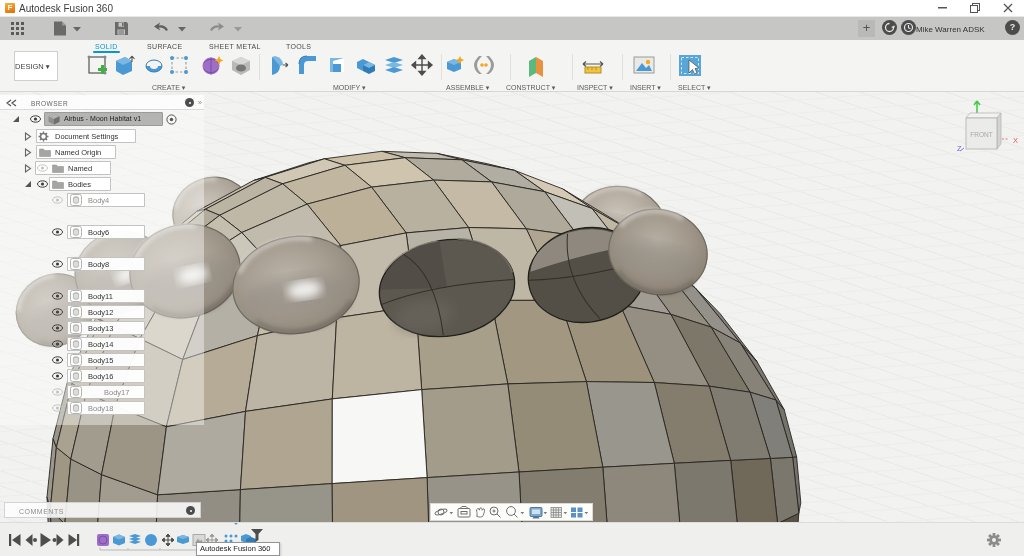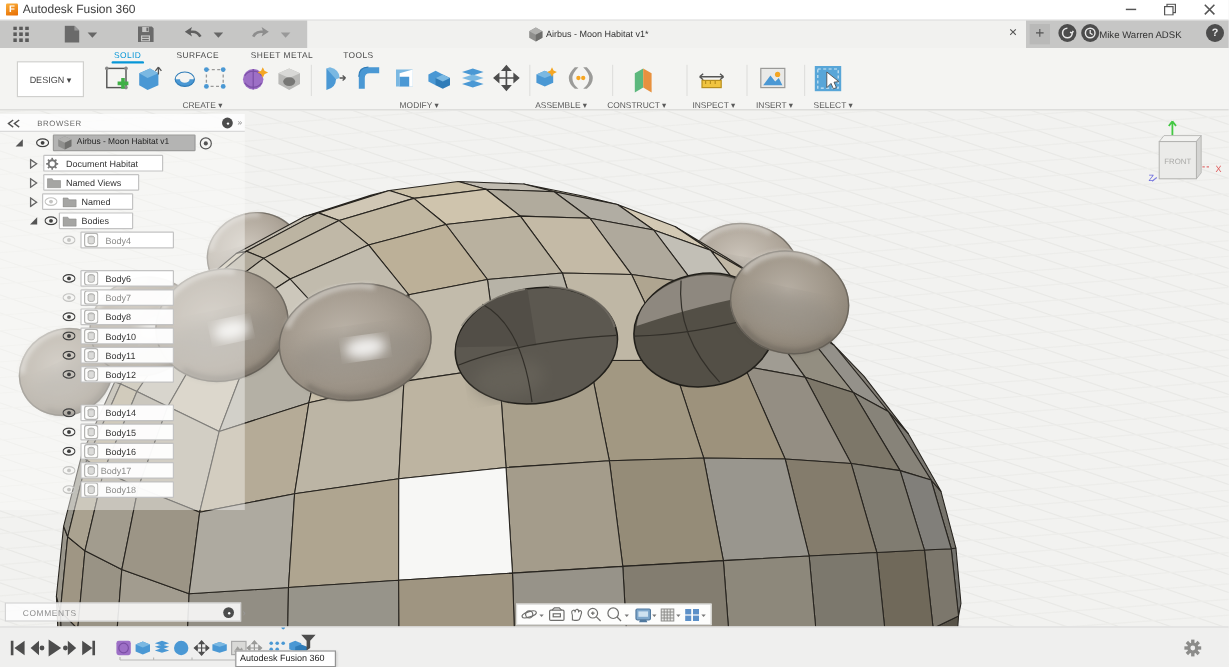--- a/index.html
+++ b/index.html
@@ -12,21 +12,21 @@
 #doctab{position:absolute;left:256px;top:0;width:599px;height:23px;background:#f1f1ef}
 #doctab .t{position:absolute;left:199px;top:6.5px;font-size:7.5px;color:#333}
 #tabx{position:absolute;right:7px;top:5px;font-size:9px;color:#555}
 #plus{position:absolute;left:858px;top:3px;width:17px;height:17px;background:#b9b9b8;color:#555;font-size:13px;text-align:center;line-height:16px}
 .circbtn{position:absolute;top:3px;width:15px;height:15px;border-radius:50%;background:#4c4c4c;color:#e8e8e8;font-size:9px;text-align:center;line-height:15px}
 #user{position:absolute;left:916px;top:8px;font-size:8px;color:#333}
 #ribbon{left:0;top:40px;width:1024px;height:52px;background:#f4f4f2;border-bottom:1px solid #d7d7d5}
 .rtab{position:absolute;top:2.5px;font-size:7px;color:#4a4a4a;letter-spacing:.35px}
 .rtab.on{color:#0696d7}
 .rtab.on:after{content:"";position:absolute;left:-2px;right:-2px;bottom:-3.5px;height:2.5px;background:#0696d7;border-radius:2px}
-#designbtn{position:absolute;left:14px;top:11px;width:56px;height:30px;background:#fff;border:1px solid #d0d0ce;font-size:7.5px;color:#444;text-align:center;line-height:30px}
+#designbtn{position:absolute;left:14px;top:11px;width:44px;height:30px;background:#fff;border:1px solid #d0d0ce;font-size:7.5px;color:#444;line-height:30px}
 .glabel{position:absolute;top:44px;font-size:7px;color:#5a5a5a}
 .gsep{position:absolute;top:14px;height:26px;width:1px;background:#e0e0de}
 #vp{left:0;top:92px;width:1024px;height:464px}
 #browser{left:0;top:95px;width:204px;height:330px;font-size:7.5px;color:#333;background:rgba(252,252,251,.42)}
 #bheader{position:absolute;left:0;top:0;width:204px;height:15px;background:rgba(252,252,252,.92);border-bottom:1px solid rgba(195,195,195,.6)}
 #bheader .t{position:absolute;left:31px;top:4.5px;font-size:6.5px;color:#666;letter-spacing:.5px}
 .trow{position:absolute;left:0;height:16px}
 .chip{position:absolute;top:0.5px;height:14px;background:rgba(255,255,255,.95);border:1px solid rgba(185,185,185,.85);border-radius:1px}
 .rootchip{background:#b4b4b3;border:1px solid #9b9b9a}
 .rowtxt{position:absolute;top:3.5px;white-space:nowrap}
@@ -413,29 +413,20 @@
         <rect x="4.5" y="11.5" width="5.5" height="1" fill="#6a6a6a"></rect>
       </svg>
  <svg class="abs" style="left:152px;top:4px" width="36" height="15">
         <path d="M16 9 Q13 3.5 7 4.5 L8 1.5 L2 5.5 L8 9.5 L7 6.5 Q12 6 14 10 Z" fill="#5f5f5f"></path>
         <path d="M26 6 h8 l-4 4.5 z" fill="#666"></path>
       </svg>
  <svg class="abs" style="left:208px;top:4px" width="36" height="15">
         <path d="M2 9 Q5 3.5 11 4.5 L10 1.5 L16 5.5 L10 9.5 L11 6.5 Q6 6 4 10 Z" fill="#8d8d8d"></path>
         <path d="M26 6 h8 l-4 4.5 z" fill="#999"></path>
       </svg>
- <div id="doctab">
-        <div class="t">Airbus - Moon Habitat v1*</div>
-   <svg class="abs" style="left:184px;top:5px" width="13" height="13">
-          <path d="M6.5 1 L12 4 V9.5 L6.5 12.5 L1 9.5 V4 Z" fill="#8f8f8d"></path>
-          <path d="M6.5 1 L12 4 L6.5 7 L1 4 Z" fill="#b0b0ae"></path>
-          <path d="M6.5 7 L12 4 V9.5 L6.5 12.5 Z" fill="#6e6e6c"></path>
-        </svg>
-   <div id="tabx">✕</div>
-      </div>
  <div id="plus">+</div>
  <div class="circbtn" style="left:882px"><svg width="15" height="15">
           <path d="M7.5 3.5 a4 4 0 1 0 4 4 l-1.8 -0.6 m1.8 0.6 l0.9 -1.8" stroke="#e8e8e8" fill="none" stroke-width="1.3"></path>
         </svg></div>
  <div class="circbtn" style="left:901px"><svg width="15" height="15">
           <circle cx="7.5" cy="7.5" r="4" stroke="#e8e8e8" fill="none" stroke-width="1.2"></circle>
           <path d="M7.5 5 v2.7 l2 1.2" stroke="#e8e8e8" fill="none" stroke-width="1.1"></path>
         </svg></div>
  <div id="user">Mike Warren ADSK</div>
  <div class="circbtn" style="left:1005px;font-weight:bold">?</div>
@@ -592,31 +583,31 @@
             <line x1="8.4" y1="5.5" x2="10.5" y2="5.5"></line>
             <line x1="7.551425980584879" y1="7.549793025205561" x2="9.036941345835999" y2="9.03412590552683"></line>
             <line x1="5.502309347461127" y1="8.39999908050232" x2="5.503981633553666" y2="10.499998414659174"></line>
             <line x1="3.451841230021985" y1="7.553057635080453" x2="1.9686917758999742" y2="9.03975454324216"></line>
             <line x1="2.6000036779901357" y1="5.504618693457812" x2="0.5000063413623028" y2="5.507963264582434"></line>
             <line x1="3.445312012342409" y1="3.453476784061418" x2="1.9574345040386358" y2="1.9715116966576165"></line>
             <line x1="5.493071963474383" y1="2.6000082754756177" x2="5.4880551094385925" y2="0.5000142680614097"></line>
             <line x1="7.544886364124427" y1="3.4436829627175713" x2="9.025666145042115" y2="1.9546257977889159"></line>
           </g>
         </svg>
-        <div class="rowtxt" style="left:55px;color:#333">Document Habitat</div>
+        <div class="rowtxt" style="left:55px;color:#333">Document Settings</div>
       </div>
       <div class="trow" style="top:49px;width:204px">
         <svg class="icn" style="left:24px;top:3.5px" width="8" height="9">
           <path d="M1.5 1 L6.5 4.5 L1.5 8 Z" fill="none" stroke="#666" stroke-width="1.1"></path>
         </svg>
         <div class="chip" style="left:36px;width:80px"></div>
         <svg class="icn" style="left:39px;top:3px" width="12" height="10">
           <path d="M0.5 2 h4 l1 1.5 h6 v6 h-11 Z" fill="#a5a5a3" stroke="#8a8a88" stroke-width="0.5"></path>
         </svg>
-        <div class="rowtxt" style="left:55px;color:#333">Named Views</div>
+        <div class="rowtxt" style="left:55px;color:#333">Named Origin</div>
       </div>
       <div class="trow" style="top:65px;width:204px">
         <svg class="icn" style="left:24px;top:3.5px" width="8" height="9">
           <path d="M1.5 1 L6.5 4.5 L1.5 8 Z" fill="none" stroke="#666" stroke-width="1.1"></path>
         </svg>
         <div class="chip" style="left:35px;width:76px"></div>
         <svg class="icn" style="left:52px;top:3px" width="12" height="10">
           <path d="M0.5 2 h4 l1 1.5 h6 v6 h-11 Z" fill="#a5a5a3" stroke="#8a8a88" stroke-width="0.5"></path>
         </svg>
         <svg class="icn" style="left:37px;top:4px" width="11" height="8">
@@ -658,136 +649,123 @@
           <circle cx="5.5" cy="4" r="1.6" fill="#3f3f3f"></circle>
         </svg>
         <div class="chip" style="left:67px;width:78px"></div>
         <svg class="icn" style="left:70px;top:2px" width="12" height="12">
           <rect x="0.5" y="0.5" width="11" height="11" rx="2" fill="#fdfdfc" stroke="#b4b4b2"></rect>
           <ellipse cx="6" cy="4" rx="2.6" ry="1.3" fill="#c9c9c7" stroke="#9a9a98" stroke-width="0.6"></ellipse>
           <path d="M3.4 4 V8 a2.6 1.3 0 0 0 5.2 0 V4" fill="#dcdcda" stroke="#9a9a98" stroke-width="0.6"></path>
         </svg>
         <div class="rowtxt" style="left:88px;color:#333">Body6</div>
       </div>
-      <div class="trow" style="top:145px;width:204px">
+      <div class="trow" style="top:161px;width:204px">
+        <svg class="icn" style="left:52px;top:4px" width="11" height="8">
+          <ellipse cx="5.5" cy="4" rx="5" ry="3.2" fill="none" stroke="#3f3f3f" stroke-width="1"></ellipse>
+          <circle cx="5.5" cy="4" r="1.6" fill="#3f3f3f"></circle>
+        </svg>
+        <div class="chip" style="left:67px;width:78px"></div>
+        <svg class="icn" style="left:70px;top:2px" width="12" height="12">
+          <rect x="0.5" y="0.5" width="11" height="11" rx="2" fill="#fdfdfc" stroke="#b4b4b2"></rect>
+          <ellipse cx="6" cy="4" rx="2.6" ry="1.3" fill="#c9c9c7" stroke="#9a9a98" stroke-width="0.6"></ellipse>
+          <path d="M3.4 4 V8 a2.6 1.3 0 0 0 5.2 0 V4" fill="#dcdcda" stroke="#9a9a98" stroke-width="0.6"></path>
+        </svg>
+        <div class="rowtxt" style="left:88px;color:#333">Body8</div>
+      </div>
+      <div class="trow" style="top:193px;width:164px">
+        <svg class="icn" style="left:52px;top:4px" width="11" height="8">
+          <ellipse cx="5.5" cy="4" rx="5" ry="3.2" fill="none" stroke="#3f3f3f" stroke-width="1"></ellipse>
+          <circle cx="5.5" cy="4" r="1.6" fill="#3f3f3f"></circle>
+        </svg>
+        <div class="chip" style="left:67px;width:78px"></div>
+        <svg class="icn" style="left:70px;top:2px" width="12" height="12">
+          <rect x="0.5" y="0.5" width="11" height="11" rx="2" fill="#fdfdfc" stroke="#b4b4b2"></rect>
+          <ellipse cx="6" cy="4" rx="2.6" ry="1.3" fill="#c9c9c7" stroke="#9a9a98" stroke-width="0.6"></ellipse>
+          <path d="M3.4 4 V8 a2.6 1.3 0 0 0 5.2 0 V4" fill="#dcdcda" stroke="#9a9a98" stroke-width="0.6"></path>
+        </svg>
+        <div class="rowtxt" style="left:88px;color:#333">Body11</div>
+      </div>
+      <div class="trow" style="top:209px;width:204px">
+        <svg class="icn" style="left:52px;top:4px" width="11" height="8">
+          <ellipse cx="5.5" cy="4" rx="5" ry="3.2" fill="none" stroke="#3f3f3f" stroke-width="1"></ellipse>
+          <circle cx="5.5" cy="4" r="1.6" fill="#3f3f3f"></circle>
+        </svg>
+        <div class="chip" style="left:67px;width:78px"></div>
+        <svg class="icn" style="left:70px;top:2px" width="12" height="12">
+          <rect x="0.5" y="0.5" width="11" height="11" rx="2" fill="#fdfdfc" stroke="#b4b4b2"></rect>
+          <ellipse cx="6" cy="4" rx="2.6" ry="1.3" fill="#c9c9c7" stroke="#9a9a98" stroke-width="0.6"></ellipse>
+          <path d="M3.4 4 V8 a2.6 1.3 0 0 0 5.2 0 V4" fill="#dcdcda" stroke="#9a9a98" stroke-width="0.6"></path>
+        </svg>
+        <div class="rowtxt" style="left:88px;color:#333">Body12</div>
+      </div>
+      <div class="trow" style="top:225px;width:204px">
+        <svg class="icn" style="left:52px;top:4px" width="11" height="8">
+          <ellipse cx="5.5" cy="4" rx="5" ry="3.2" fill="none" stroke="#3f3f3f" stroke-width="1"></ellipse>
+          <circle cx="5.5" cy="4" r="1.6" fill="#3f3f3f"></circle>
+        </svg>
+        <div class="chip" style="left:67px;width:78px"></div>
+        <svg class="icn" style="left:70px;top:2px" width="12" height="12">
+          <rect x="0.5" y="0.5" width="11" height="11" rx="2" fill="#fdfdfc" stroke="#b4b4b2"></rect>
+          <ellipse cx="6" cy="4" rx="2.6" ry="1.3" fill="#c9c9c7" stroke="#9a9a98" stroke-width="0.6"></ellipse>
+          <path d="M3.4 4 V8 a2.6 1.3 0 0 0 5.2 0 V4" fill="#dcdcda" stroke="#9a9a98" stroke-width="0.6"></path>
+        </svg>
+        <div class="rowtxt" style="left:88px;color:#333">Body13</div>
+      </div>
+      <div class="trow" style="top:241px;width:204px">
+        <svg class="icn" style="left:52px;top:4px" width="11" height="8">
+          <ellipse cx="5.5" cy="4" rx="5" ry="3.2" fill="none" stroke="#3f3f3f" stroke-width="1"></ellipse>
+          <circle cx="5.5" cy="4" r="1.6" fill="#3f3f3f"></circle>
+        </svg>
+        <div class="chip" style="left:67px;width:78px"></div>
+        <svg class="icn" style="left:70px;top:2px" width="12" height="12">
+          <rect x="0.5" y="0.5" width="11" height="11" rx="2" fill="#fdfdfc" stroke="#b4b4b2"></rect>
+          <ellipse cx="6" cy="4" rx="2.6" ry="1.3" fill="#c9c9c7" stroke="#9a9a98" stroke-width="0.6"></ellipse>
+          <path d="M3.4 4 V8 a2.6 1.3 0 0 0 5.2 0 V4" fill="#dcdcda" stroke="#9a9a98" stroke-width="0.6"></path>
+        </svg>
+        <div class="rowtxt" style="left:88px;color:#333">Body14</div>
+      </div>
+      <div class="trow" style="top:257px;width:204px">
+        <svg class="icn" style="left:52px;top:4px" width="11" height="8">
+          <ellipse cx="5.5" cy="4" rx="5" ry="3.2" fill="none" stroke="#3f3f3f" stroke-width="1"></ellipse>
+          <circle cx="5.5" cy="4" r="1.6" fill="#3f3f3f"></circle>
+        </svg>
+        <div class="chip" style="left:67px;width:78px"></div>
+        <svg class="icn" style="left:70px;top:2px" width="12" height="12">
+          <rect x="0.5" y="0.5" width="11" height="11" rx="2" fill="#fdfdfc" stroke="#b4b4b2"></rect>
+          <ellipse cx="6" cy="4" rx="2.6" ry="1.3" fill="#c9c9c7" stroke="#9a9a98" stroke-width="0.6"></ellipse>
+          <path d="M3.4 4 V8 a2.6 1.3 0 0 0 5.2 0 V4" fill="#dcdcda" stroke="#9a9a98" stroke-width="0.6"></path>
+        </svg>
+        <div class="rowtxt" style="left:88px;color:#333">Body15</div>
+      </div>
+      <div class="trow" style="top:273px;width:204px">
+        <svg class="icn" style="left:52px;top:4px" width="11" height="8">
+          <ellipse cx="5.5" cy="4" rx="5" ry="3.2" fill="none" stroke="#3f3f3f" stroke-width="1"></ellipse>
+          <circle cx="5.5" cy="4" r="1.6" fill="#3f3f3f"></circle>
+        </svg>
+        <div class="chip" style="left:67px;width:78px"></div>
+        <svg class="icn" style="left:70px;top:2px" width="12" height="12">
+          <rect x="0.5" y="0.5" width="11" height="11" rx="2" fill="#fdfdfc" stroke="#b4b4b2"></rect>
+          <ellipse cx="6" cy="4" rx="2.6" ry="1.3" fill="#c9c9c7" stroke="#9a9a98" stroke-width="0.6"></ellipse>
+          <path d="M3.4 4 V8 a2.6 1.3 0 0 0 5.2 0 V4" fill="#dcdcda" stroke="#9a9a98" stroke-width="0.6"></path>
+        </svg>
+        <div class="rowtxt" style="left:88px;color:#333">Body16</div>
+      </div>
+      <div class="trow" style="top:289px;width:204px">
         <svg class="icn" style="left:52px;top:4px" width="11" height="8">
           <ellipse cx="5.5" cy="4" rx="5" ry="3.2" fill="none" stroke="#c4c4c2" stroke-width="1"></ellipse>
           <circle cx="5.5" cy="4" r="1.6" fill="#c4c4c2"></circle>
         </svg>
         <div class="chip" style="left:67px;width:78px"></div>
         <svg class="icn" style="left:70px;top:2px" width="12" height="12">
           <rect x="0.5" y="0.5" width="11" height="11" rx="2" fill="#fdfdfc" stroke="#b4b4b2"></rect>
           <ellipse cx="6" cy="4" rx="2.6" ry="1.3" fill="#c9c9c7" stroke="#9a9a98" stroke-width="0.6"></ellipse>
           <path d="M3.4 4 V8 a2.6 1.3 0 0 0 5.2 0 V4" fill="#dcdcda" stroke="#9a9a98" stroke-width="0.6"></path>
         </svg>
-        <div class="rowtxt" style="left:88px;color:#8a8a88">Body7</div>
-      </div>
-      <div class="trow" style="top:161px;width:204px">
-        <svg class="icn" style="left:52px;top:4px" width="11" height="8">
-          <ellipse cx="5.5" cy="4" rx="5" ry="3.2" fill="none" stroke="#3f3f3f" stroke-width="1"></ellipse>
-          <circle cx="5.5" cy="4" r="1.6" fill="#3f3f3f"></circle>
-        </svg>
-        <div class="chip" style="left:67px;width:78px"></div>
-        <svg class="icn" style="left:70px;top:2px" width="12" height="12">
-          <rect x="0.5" y="0.5" width="11" height="11" rx="2" fill="#fdfdfc" stroke="#b4b4b2"></rect>
-          <ellipse cx="6" cy="4" rx="2.6" ry="1.3" fill="#c9c9c7" stroke="#9a9a98" stroke-width="0.6"></ellipse>
-          <path d="M3.4 4 V8 a2.6 1.3 0 0 0 5.2 0 V4" fill="#dcdcda" stroke="#9a9a98" stroke-width="0.6"></path>
-        </svg>
-        <div class="rowtxt" style="left:88px;color:#333">Body8</div>
-      </div>
-      <div class="trow" style="top:177px;width:204px">
-        <svg class="icn" style="left:52px;top:4px" width="11" height="8">
-          <ellipse cx="5.5" cy="4" rx="5" ry="3.2" fill="none" stroke="#3f3f3f" stroke-width="1"></ellipse>
-          <circle cx="5.5" cy="4" r="1.6" fill="#3f3f3f"></circle>
-        </svg>
-        <div class="chip" style="left:67px;width:78px"></div>
-        <svg class="icn" style="left:70px;top:2px" width="12" height="12">
-          <rect x="0.5" y="0.5" width="11" height="11" rx="2" fill="#fdfdfc" stroke="#b4b4b2"></rect>
-          <ellipse cx="6" cy="4" rx="2.6" ry="1.3" fill="#c9c9c7" stroke="#9a9a98" stroke-width="0.6"></ellipse>
-          <path d="M3.4 4 V8 a2.6 1.3 0 0 0 5.2 0 V4" fill="#dcdcda" stroke="#9a9a98" stroke-width="0.6"></path>
-        </svg>
-        <div class="rowtxt" style="left:88px;color:#333">Body10</div>
-      </div>
-      <div class="trow" style="top:193px;width:164px">
-        <svg class="icn" style="left:52px;top:4px" width="11" height="8">
-          <ellipse cx="5.5" cy="4" rx="5" ry="3.2" fill="none" stroke="#3f3f3f" stroke-width="1"></ellipse>
-          <circle cx="5.5" cy="4" r="1.6" fill="#3f3f3f"></circle>
-        </svg>
-        <div class="chip" style="left:67px;width:78px"></div>
-        <svg class="icn" style="left:70px;top:2px" width="12" height="12">
-          <rect x="0.5" y="0.5" width="11" height="11" rx="2" fill="#fdfdfc" stroke="#b4b4b2"></rect>
-          <ellipse cx="6" cy="4" rx="2.6" ry="1.3" fill="#c9c9c7" stroke="#9a9a98" stroke-width="0.6"></ellipse>
-          <path d="M3.4 4 V8 a2.6 1.3 0 0 0 5.2 0 V4" fill="#dcdcda" stroke="#9a9a98" stroke-width="0.6"></path>
-        </svg>
-        <div class="rowtxt" style="left:88px;color:#333">Body11</div>
-      </div>
-      <div class="trow" style="top:209px;width:204px">
-        <svg class="icn" style="left:52px;top:4px" width="11" height="8">
-          <ellipse cx="5.5" cy="4" rx="5" ry="3.2" fill="none" stroke="#3f3f3f" stroke-width="1"></ellipse>
-          <circle cx="5.5" cy="4" r="1.6" fill="#3f3f3f"></circle>
-        </svg>
-        <div class="chip" style="left:67px;width:78px"></div>
-        <svg class="icn" style="left:70px;top:2px" width="12" height="12">
-          <rect x="0.5" y="0.5" width="11" height="11" rx="2" fill="#fdfdfc" stroke="#b4b4b2"></rect>
-          <ellipse cx="6" cy="4" rx="2.6" ry="1.3" fill="#c9c9c7" stroke="#9a9a98" stroke-width="0.6"></ellipse>
-          <path d="M3.4 4 V8 a2.6 1.3 0 0 0 5.2 0 V4" fill="#dcdcda" stroke="#9a9a98" stroke-width="0.6"></path>
-        </svg>
-        <div class="rowtxt" style="left:88px;color:#333">Body12</div>
-      </div>
-      <div class="trow" style="top:241px;width:204px">
-        <svg class="icn" style="left:52px;top:4px" width="11" height="8">
-          <ellipse cx="5.5" cy="4" rx="5" ry="3.2" fill="none" stroke="#3f3f3f" stroke-width="1"></ellipse>
-          <circle cx="5.5" cy="4" r="1.6" fill="#3f3f3f"></circle>
-        </svg>
-        <div class="chip" style="left:67px;width:78px"></div>
-        <svg class="icn" style="left:70px;top:2px" width="12" height="12">
-          <rect x="0.5" y="0.5" width="11" height="11" rx="2" fill="#fdfdfc" stroke="#b4b4b2"></rect>
-          <ellipse cx="6" cy="4" rx="2.6" ry="1.3" fill="#c9c9c7" stroke="#9a9a98" stroke-width="0.6"></ellipse>
-          <path d="M3.4 4 V8 a2.6 1.3 0 0 0 5.2 0 V4" fill="#dcdcda" stroke="#9a9a98" stroke-width="0.6"></path>
-        </svg>
-        <div class="rowtxt" style="left:88px;color:#333">Body14</div>
-      </div>
-      <div class="trow" style="top:257px;width:204px">
-        <svg class="icn" style="left:52px;top:4px" width="11" height="8">
-          <ellipse cx="5.5" cy="4" rx="5" ry="3.2" fill="none" stroke="#3f3f3f" stroke-width="1"></ellipse>
-          <circle cx="5.5" cy="4" r="1.6" fill="#3f3f3f"></circle>
-        </svg>
-        <div class="chip" style="left:67px;width:78px"></div>
-        <svg class="icn" style="left:70px;top:2px" width="12" height="12">
-          <rect x="0.5" y="0.5" width="11" height="11" rx="2" fill="#fdfdfc" stroke="#b4b4b2"></rect>
-          <ellipse cx="6" cy="4" rx="2.6" ry="1.3" fill="#c9c9c7" stroke="#9a9a98" stroke-width="0.6"></ellipse>
-          <path d="M3.4 4 V8 a2.6 1.3 0 0 0 5.2 0 V4" fill="#dcdcda" stroke="#9a9a98" stroke-width="0.6"></path>
-        </svg>
-        <div class="rowtxt" style="left:88px;color:#333">Body15</div>
-      </div>
-      <div class="trow" style="top:273px;width:204px">
-        <svg class="icn" style="left:52px;top:4px" width="11" height="8">
-          <ellipse cx="5.5" cy="4" rx="5" ry="3.2" fill="none" stroke="#3f3f3f" stroke-width="1"></ellipse>
-          <circle cx="5.5" cy="4" r="1.6" fill="#3f3f3f"></circle>
-        </svg>
-        <div class="chip" style="left:67px;width:78px"></div>
-        <svg class="icn" style="left:70px;top:2px" width="12" height="12">
-          <rect x="0.5" y="0.5" width="11" height="11" rx="2" fill="#fdfdfc" stroke="#b4b4b2"></rect>
-          <ellipse cx="6" cy="4" rx="2.6" ry="1.3" fill="#c9c9c7" stroke="#9a9a98" stroke-width="0.6"></ellipse>
-          <path d="M3.4 4 V8 a2.6 1.3 0 0 0 5.2 0 V4" fill="#dcdcda" stroke="#9a9a98" stroke-width="0.6"></path>
-        </svg>
-        <div class="rowtxt" style="left:88px;color:#333">Body16</div>
-      </div>
-      <div class="trow" style="top:289px;width:204px">
-        <svg class="icn" style="left:52px;top:4px" width="11" height="8">
-          <ellipse cx="5.5" cy="4" rx="5" ry="3.2" fill="none" stroke="#c4c4c2" stroke-width="1"></ellipse>
-          <circle cx="5.5" cy="4" r="1.6" fill="#c4c4c2"></circle>
-        </svg>
-        <div class="chip" style="left:67px;width:78px"></div>
-        <svg class="icn" style="left:70px;top:2px" width="12" height="12">
-          <rect x="0.5" y="0.5" width="11" height="11" rx="2" fill="#fdfdfc" stroke="#b4b4b2"></rect>
-          <ellipse cx="6" cy="4" rx="2.6" ry="1.3" fill="#c9c9c7" stroke="#9a9a98" stroke-width="0.6"></ellipse>
-          <path d="M3.4 4 V8 a2.6 1.3 0 0 0 5.2 0 V4" fill="#dcdcda" stroke="#9a9a98" stroke-width="0.6"></path>
-        </svg>
-        <div class="rowtxt" style="left:84px;color:#8a8a88">Body17</div>
+        <div class="rowtxt" style="left:104px;color:#8a8a88">Body17</div>
       </div>
       <div class="trow" style="top:305px;width:236px">
         <svg class="icn" style="left:52px;top:4px" width="11" height="8">
           <ellipse cx="5.5" cy="4" rx="5" ry="3.2" fill="none" stroke="#c4c4c2" stroke-width="1"></ellipse>
           <circle cx="5.5" cy="4" r="1.6" fill="#c4c4c2"></circle>
         </svg>
         <div class="chip" style="left:67px;width:78px"></div>
         <svg class="icn" style="left:70px;top:2px" width="12" height="12">
           <rect x="0.5" y="0.5" width="11" height="11" rx="2" fill="#fdfdfc" stroke="#b4b4b2"></rect>
           <ellipse cx="6" cy="4" rx="2.6" ry="1.3" fill="#c9c9c7" stroke="#9a9a98" stroke-width="0.6"></ellipse>

